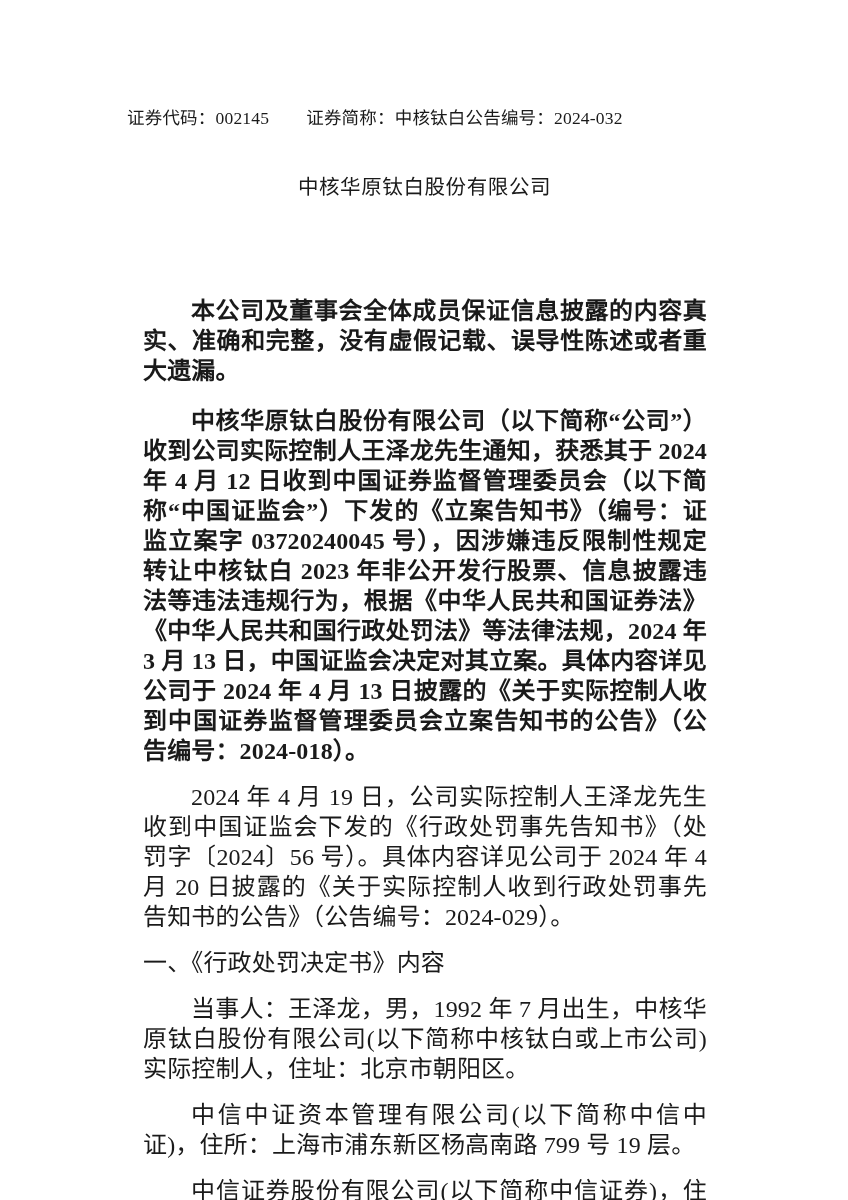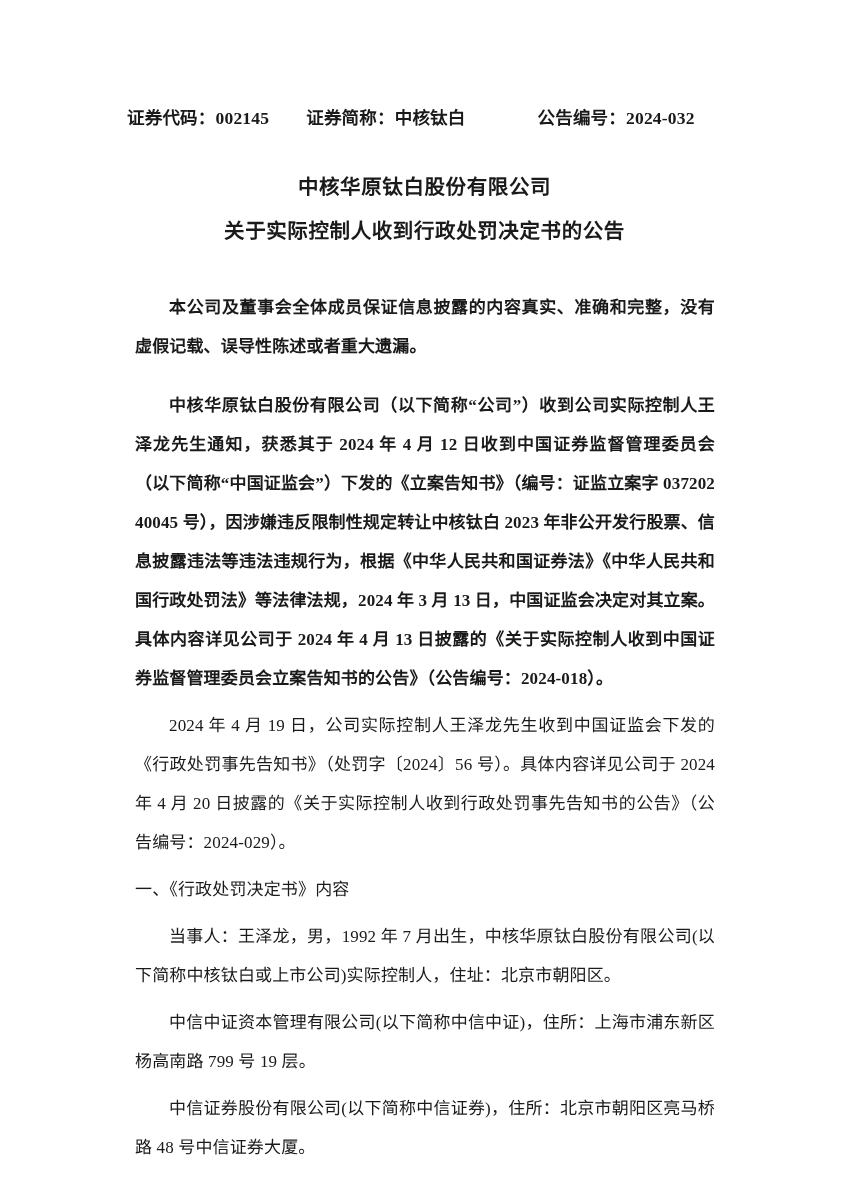--- a/index.html
+++ b/index.html
@@ -25,57 +25,57 @@
 
   
   .doc-header {
     position: absolute;
     left: 127px;
     top: 104px;
     width: 595px;
     display: flex;
     align-items: baseline;
     font-size: 17.5px;
-    font-weight: bold;
+    font-weight: normal;
     letter-spacing: 0.2px;
     white-space: nowrap;
   }
   .doc-header .hd-item { display: inline-block; }
   .doc-header .hd-code  { flex: 0 0 auto; }
   .doc-header .hd-abbr  { flex: 0 0 auto; margin-left: 37px; }
-  .doc-header .hd-no    { flex: 0 0 auto; margin-left: 72px; }
+  .doc-header .hd-no    { flex: 0 0 auto; }
 
   
   .title-block {
     position: absolute;
     left: 127px;
     top: 168px;
     width: 595px;
     text-align: center;
   }
   .title-line {
     font-size: 20.5px;
-    font-weight: bold;
+    font-weight: normal;
     letter-spacing: 0.6px;
     line-height: 38px;
     white-space: nowrap;
   }
   .title-line.second { font-size: 20.5px; margin-top: 6px; }
 
   
   .body-block {
     position: absolute;
     left: 127px;
     top: 280px;
     width: 596px;
   }
   p.para {
-    margin: 8px;
-    font-size: 17px;
-    line-height: 39px;
+    margin: 16px;
+    font-size: 24px;
+    line-height: 30px;
     text-align: justify;
     text-justify: inter-ideograph;
     text-indent: 2em;
     letter-spacing: 0.15px;
     word-break: break-all;
   }
   p.para.bold { font-weight: bold; }
   p.para.heading {
     font-weight: normal;
     text-indent: 0;
@@ -88,21 +88,20 @@
 <div class="page">
 
   <div class="doc-header">
     <span class="hd-item hd-code">证券代码：002145</span>
     <span class="hd-item hd-abbr">证券简称：中核钛白</span>
     <span class="hd-item hd-no">公告编号：2024-032</span>
   </div>
 
   <div class="title-block">
     <div class="title-line first">中核华原钛白股份有限公司</div>
-    <div class="title-line second">关于实际控制人收到行政处罚决定书的公告</div>
   </div>
 
   <div class="body-block">
 
     <p class="para bold">本公司及董事会全体成员保证信息披露的内容真实、准确和完整，没有虚假记载、误导性陈述或者重大遗漏。</p>
 
     <p class="para gap-before">中核华原钛白股份有限公司（以下简称“公司”）收到公司实际控制人王泽龙先生通知，获悉其于 2024 年 4 月 12 日收到中国证券监督管理委员会（以下简称“中国证监会”）下发的《立案告知书》（编号：证监立案字 03720240045 号），因涉嫌违反限制性规定转让中核钛白 2023 年非公开发行股票、信息披露违法等违法违规行为，根据《中华人民共和国证券法》《中华人民共和国行政处罚法》等法律法规，2024 年 3 月 13 日，中国证监会决定对其立案。具体内容详见公司于 2024 年 4 月 13 日披露的《关于实际控制人收到中国证券监督管理委员会立案告知书的公告》（公告编号：2024-018）。</p>
 
     <p class="para">2024 年 4 月 19 日，公司实际控制人王泽龙先生收到中国证监会下发的《行政处罚事先告知书》（处罚字〔2024〕56 号）。具体内容详见公司于 2024 年 4 月 20 日披露的《关于实际控制人收到行政处罚事先告知书的公告》（公告编号：2024-029）。</p>
 

